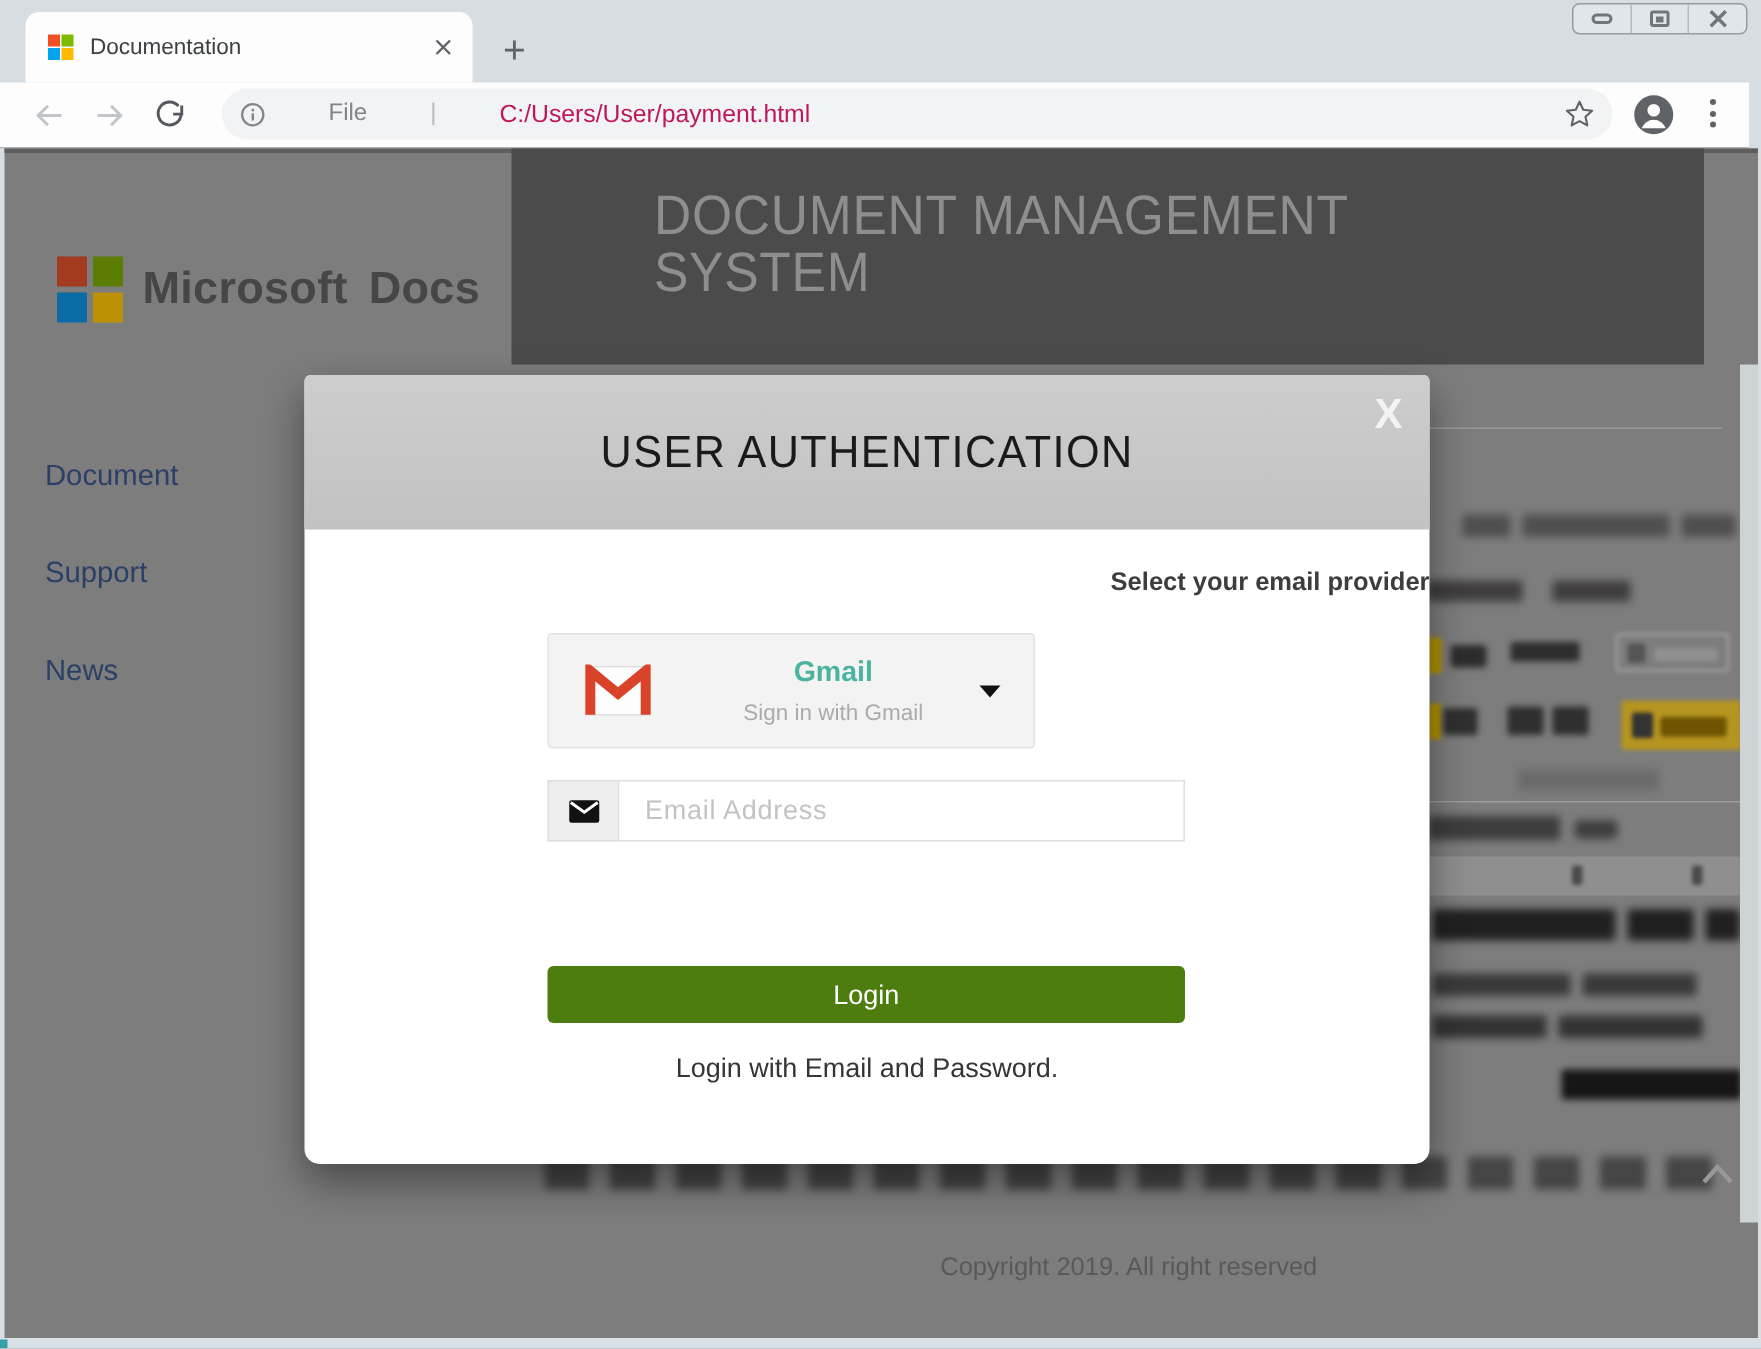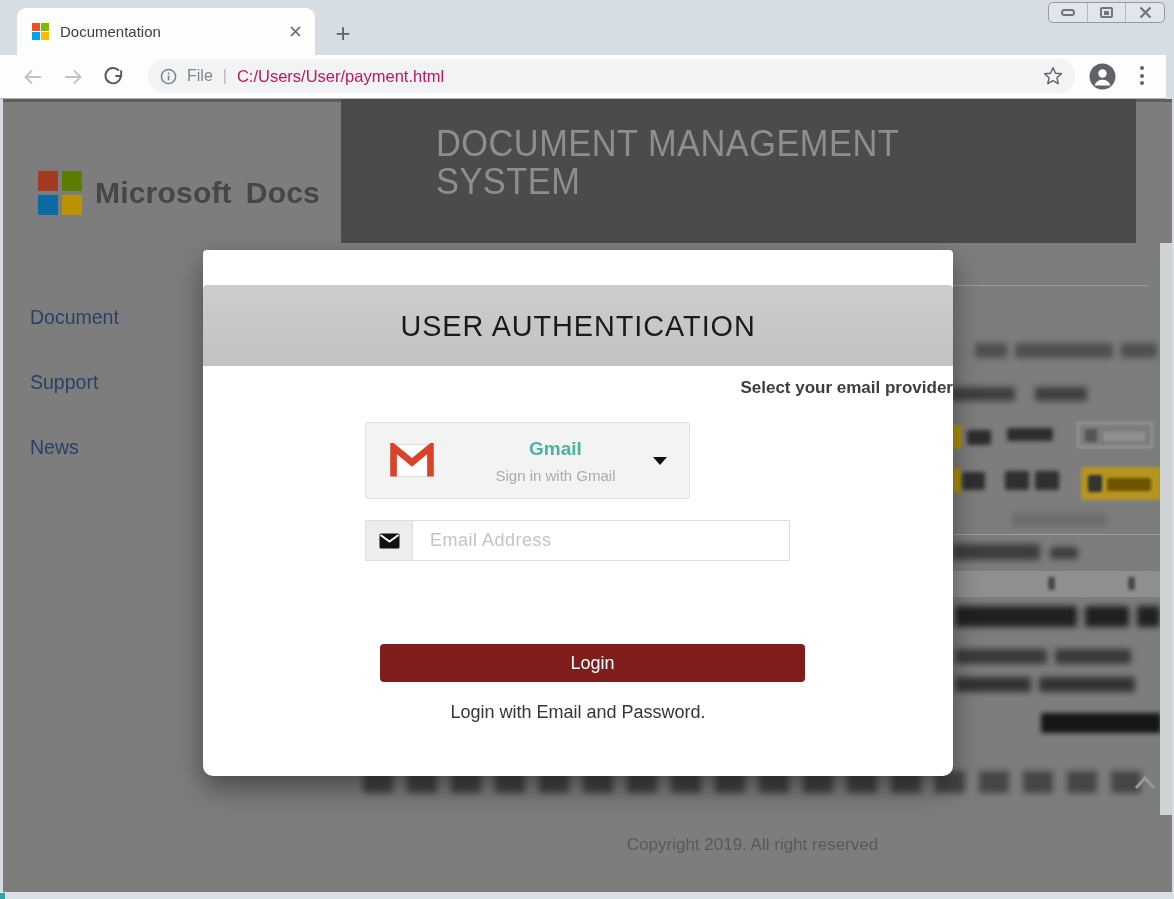--- a/index.html
+++ b/index.html
@@ -31,21 +31,21 @@
   .winctl .cell { flex:1; display:flex; align-items:center; justify-content:center; border-left:1px solid #b3b9be; }
   .winctl .cell:first-child { border-left:none; }
   .ic-min { width:14px; height:7px; border:2px solid #70767b; border-radius:4px; }
   .ic-max { width:13px; height:11px; border:2px solid #70767b; border-radius:2px; display:flex; align-items:center; justify-content:center; }
   .ic-max i { display:block; width:5px; height:3px; border:2px solid #70767b; }
 
   .toolbar { position:absolute; left:0; top:55px; width:1166px; height:44px; background:#fdfdfd;
     border-bottom:1px solid #aeb3b7; }
   .navbtn { position:absolute; top:64px; width:26px; height:26px; display:flex; align-items:center; justify-content:center; }
   .addrbar { position:absolute; left:148px; top:59px; width:927px; height:34px;
-    background:#f1f3f4; border-radius:17px; display:flex; align-items:center; }
+    background:#f1f3f4; border-radius:17px; display:flex; align-items:center;gap:32px; }
   .addr-scheme { margin-left:10px; font-size:16px; color:#80868b; }
   .addr-sep { margin:0 10px; font-size:16px; color:#b6babd; }
   .addr-url { font-size:16.5px; color:#be185d; }
   .addr-star { margin-left:auto; margin-right:12px; display:flex; }
   .avatar { position:absolute; left:1089px; top:63px; width:27px; height:27px; }
   .menu-dots { position:absolute; left:1138px; top:66px; width:8px; display:flex; flex-direction:column; gap:3.5px; align-items:center; }
   .menu-dots i { width:4px; height:4px; border-radius:50%; background:#5f6368; display:block; }
 
   
   .pagebg { position:absolute; left:3px; top:99px; width:1169px; height:793px;
@@ -72,23 +72,23 @@
   
   .preview { position:absolute; left:355px; top:243px; width:805px; height:557px; overflow:hidden; }
   .preview .blob { position:absolute; border-radius:2px; }
   .bl1 { filter:blur(1.5px); } .bl2 { filter:blur(2px); } .bl3 { filter:blur(3px); }
   .scrollbar { position:absolute; left:1160px; top:243px; width:12px; height:572px; background:#ced3d6; }
 
   
   .modal { position:absolute; left:203px; top:250px; width:750px; height:526px;
     background:#ffffff; border-radius:4px 4px 10px 10px;
     box-shadow:0 12px 28px rgba(0,0,0,0.42); }
-  .modal-head { position:absolute; left:0; top:0; width:100%; height:81px;
+  .modal-head { position:absolute; left:0; top:0; width:100%; height:103px;
     background:linear-gradient(#cdcdcd,#c2c2c2);
-    display:flex; align-items:center; justify-content:center; border-radius:4px 4px 0 0;margin-top:35px; }
+    display:flex; align-items:center; justify-content:center; border-radius:4px 4px 0 0; }
   .modal-title { font-size:30px; color:#1a1a1a; letter-spacing:1px; transform:scaleX(0.96); }
   .modal-x { position:absolute; right:18px; top:12px; font-size:28px; font-weight:bold;
     color:rgba(255,255,255,0.78); cursor:pointer; line-height:1; }
   .modal-sub { position:absolute; left:0; top:128px; width:100%; text-align:right;
     font-size:17px; font-weight:bold; color:#3d3d3d; }
   .form-col { position:absolute; left:162px; top:0; width:425px; height:100%; }
   .provider {
     position:absolute; left:0; top:172px; width:325px; height:77px;
     background:#f3f3f3; border:1px solid #e2e2e2; border-radius:3px;
     display:flex; align-items:center; cursor:pointer; }
@@ -99,22 +99,22 @@
   .caret { width:0; height:0; border-left:7px solid transparent; border-right:7px solid transparent;
     border-top:8px solid #111; margin-right:22px; }
   .field { position:absolute; left:0; width:425px; height:41px; display:flex; }
   .field-icon { width:48px; background:#ededed; border:1px solid #dedede;
     display:flex; align-items:center; justify-content:center; }
   .field input { flex:1; border:1px solid #dedede; border-left:none; outline:none;
     font-size:18px; color:#333; padding:0 17px; background:#fff;
     font-family:"Liberation Sans","DejaVu Sans",sans-serif; letter-spacing:0.5px; }
   .field input::placeholder { color:#c3c3c3; }
   .login-btn { position:absolute; left:0; top:394px; width:425px; height:38px;
-    background:#7f1d1d; border:none; border-radius:4px; color:#fff; font-size:18px;
-    cursor:pointer; font-family:"Liberation Sans","DejaVu Sans",sans-serif;margin-left:15px; }
+    background:#4d7c0f; border:none; border-radius:4px; color:#fff; font-size:18px;
+    cursor:pointer; font-family:"Liberation Sans","DejaVu Sans",sans-serif; }
   .modal-foot { position:absolute; left:0; top:452px; width:100%; text-align:center;
     font-size:18px; color:#353535; }
 
   svg { display:block; }
 </style>
 </head>
 <body>
 
 <div class="frame">
 

